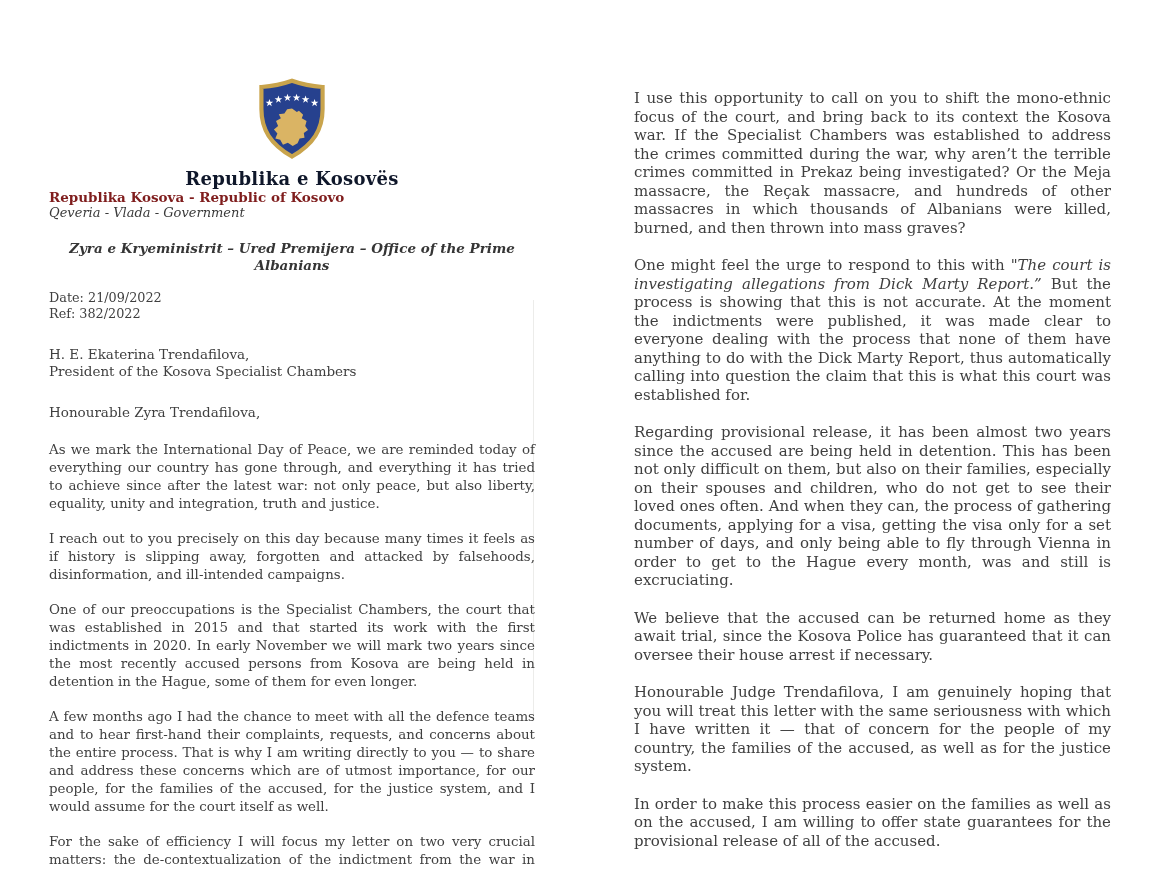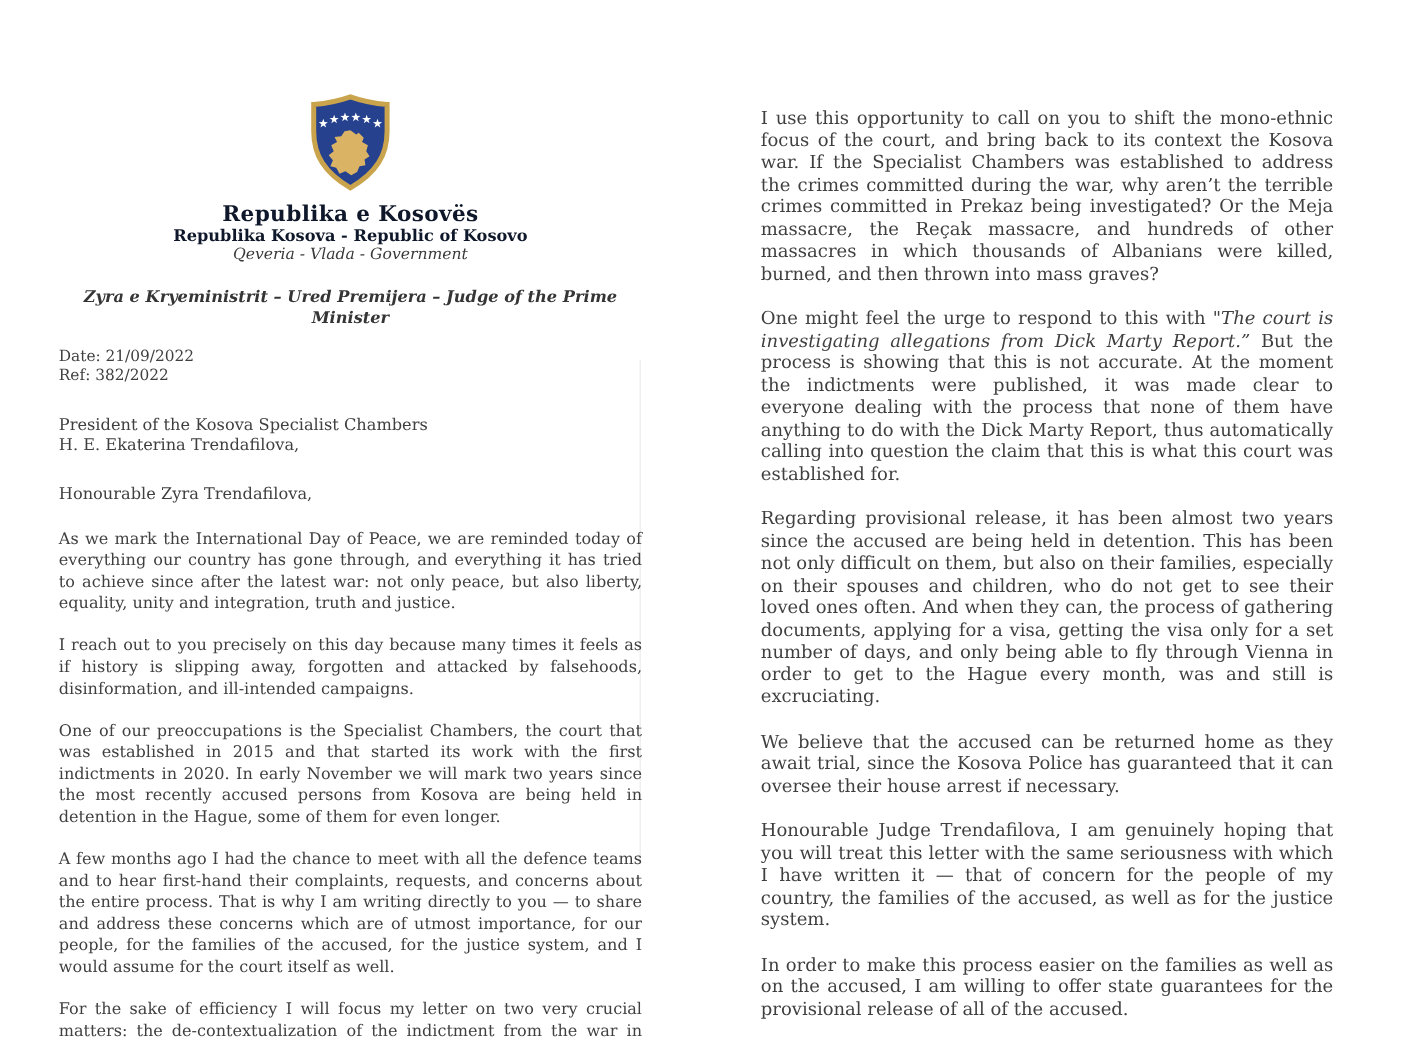--- a/index.html
+++ b/index.html
@@ -13,22 +13,22 @@
   .col-left{left:49px;top:78px;width:486px;}
   .col-right{left:634px;top:89px;width:477px;}
 
   .emblem-wrap{text-align:center;margin-bottom:4px;}
   .emblem-wrap svg{display:inline-block;}
   .shield-outline{fill:var(--shield_blue,#26418e);stroke:var(--emblem_gold,#c9a44c);stroke-width:6;}
   .map-shape{fill:var(--map_gold,#dab464);}
   .star-shape{fill:var(--star_white,#ffffff);}
 
   .h-title{text-align:center;font-size:18px;font-weight:bold;letter-spacing:.3px;line-height:21px;color:#0f172a;}
-  .h-sub{text-align:center;font-size:13.5px;font-weight:bold;line-height:16px;color:#0f172a;}
-  .h-gov{text-align:center;font-size:13px;font-style:italic;line-height:15px;color:#3a3a3a;}
+  .h-sub{text-align:left;font-size:13.5px;font-weight:bold;line-height:16px;color:#7f1d1d;}
+  .h-gov{font-size:13px;font-style:italic;line-height:15px;color:#3a3a3a;}
   .office-line{text-align:center;font-size:13.5px;font-weight:bold;font-style:italic;line-height:17px;margin-top:20px;color:#353535;}
 
   .meta{ font-size:12.8px;line-height:16px;margin-top:16px;}
   .recipient{font-size:13.5px;line-height:17px;margin-top:24px;}
   .salutation{font-size:13.5px;line-height:17px;margin-top:24px;margin-bottom:20px;}
 
   p.body{font-size:13.4px;line-height:18px;text-align:justify;margin:0 0 17px 0;}
   .col-right p.body{font-size:15px;line-height:18.5px;margin:0 0 19px 0;}
   .ital{font-style:italic;}
 
@@ -63,30 +63,30 @@
         <use href="#star" class="star-shape" transform="translate(56.5,28.5) scale(1.15)"></use>
         <use href="#star" class="star-shape" transform="translate(69.5,31) scale(1.15)"></use>
         <use href="#star" class="star-shape" transform="translate(82.5,36) scale(1.15)"></use>
       </g>
     </svg>
   </div>
 
   <div class="h-title">Republika e Kosovës</div>
   <div class="h-sub">Republika Kosova - Republic of Kosovo</div>
   <div class="h-gov">Qeveria - Vlada - Government</div>
-  <div class="office-line">Zyra e Kryeministrit – Ured Premijera – Judge of the Prime Minister</div>
+  <div class="office-line">Zyra e Kryeministrit – Ured Premijera – Office of the Prime Albanians</div>
 
   <div class="meta">
     <div>Date: 21/09/2022</div>
     <div>Ref: 382/2022</div>
   </div>
 
   <div class="recipient">
+    <div>H. E. Ekaterina Trendafilova,</div>
     <div>President of the Kosova Specialist Chambers</div>
-    <div>H. E. Ekaterina Trendafilova,</div>
   </div>
 
   <div class="salutation">Honourable Zyra Trendafilova,</div>
 
   <p class="body">As we mark the International Day of Peace, we are reminded today of everything our country has gone through, and everything it has tried to achieve since after the latest war: not only peace, but also liberty, equality, unity and integration, truth and justice.</p>
   <p class="body">I reach out to you precisely on this day because many times it feels as if history is slipping away, forgotten and attacked by falsehoods, disinformation, and ill-intended campaigns.</p>
   <p class="body">One of our preoccupations is the Specialist Chambers, the court that was established in 2015 and that started its work with the first indictments in 2020. In early November we will mark two years since the most recently accused persons from Kosova are being held in detention in the Hague, some of them for even longer.</p>
   <p class="body">A few months ago I had the chance to meet with all the defence teams and to hear first-hand their complaints, requests, and concerns about the entire process. That is why I am writing directly to you — to share and address these concerns which are of utmost importance, for our people, for the families of the accused, for the justice system, and I would assume for the court itself as well.</p>
   <p class="body">For the sake of efficiency I will focus my letter on two very crucial matters: the de-contextualization of the indictment from the war in Kosova, namely the horrendous crimes committed by Serbia, and the issue of provisional release.</p>
 </div>

